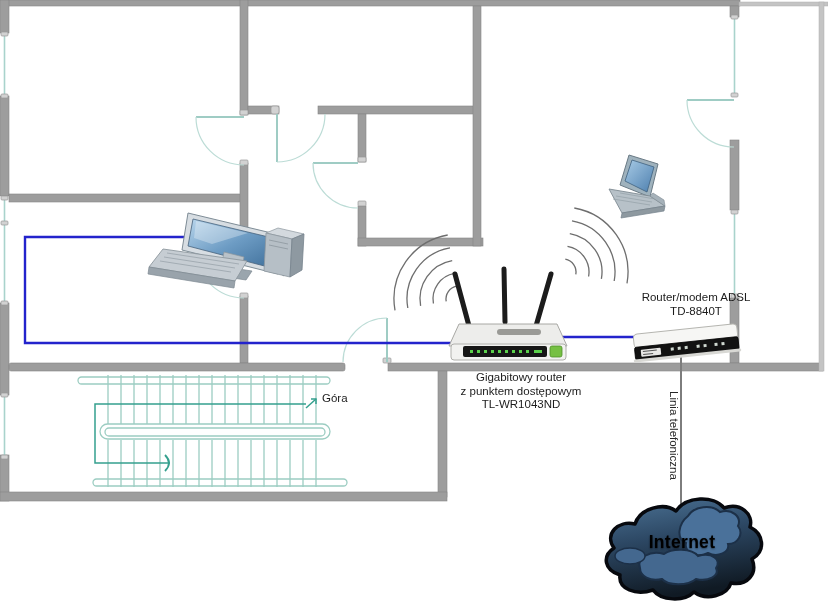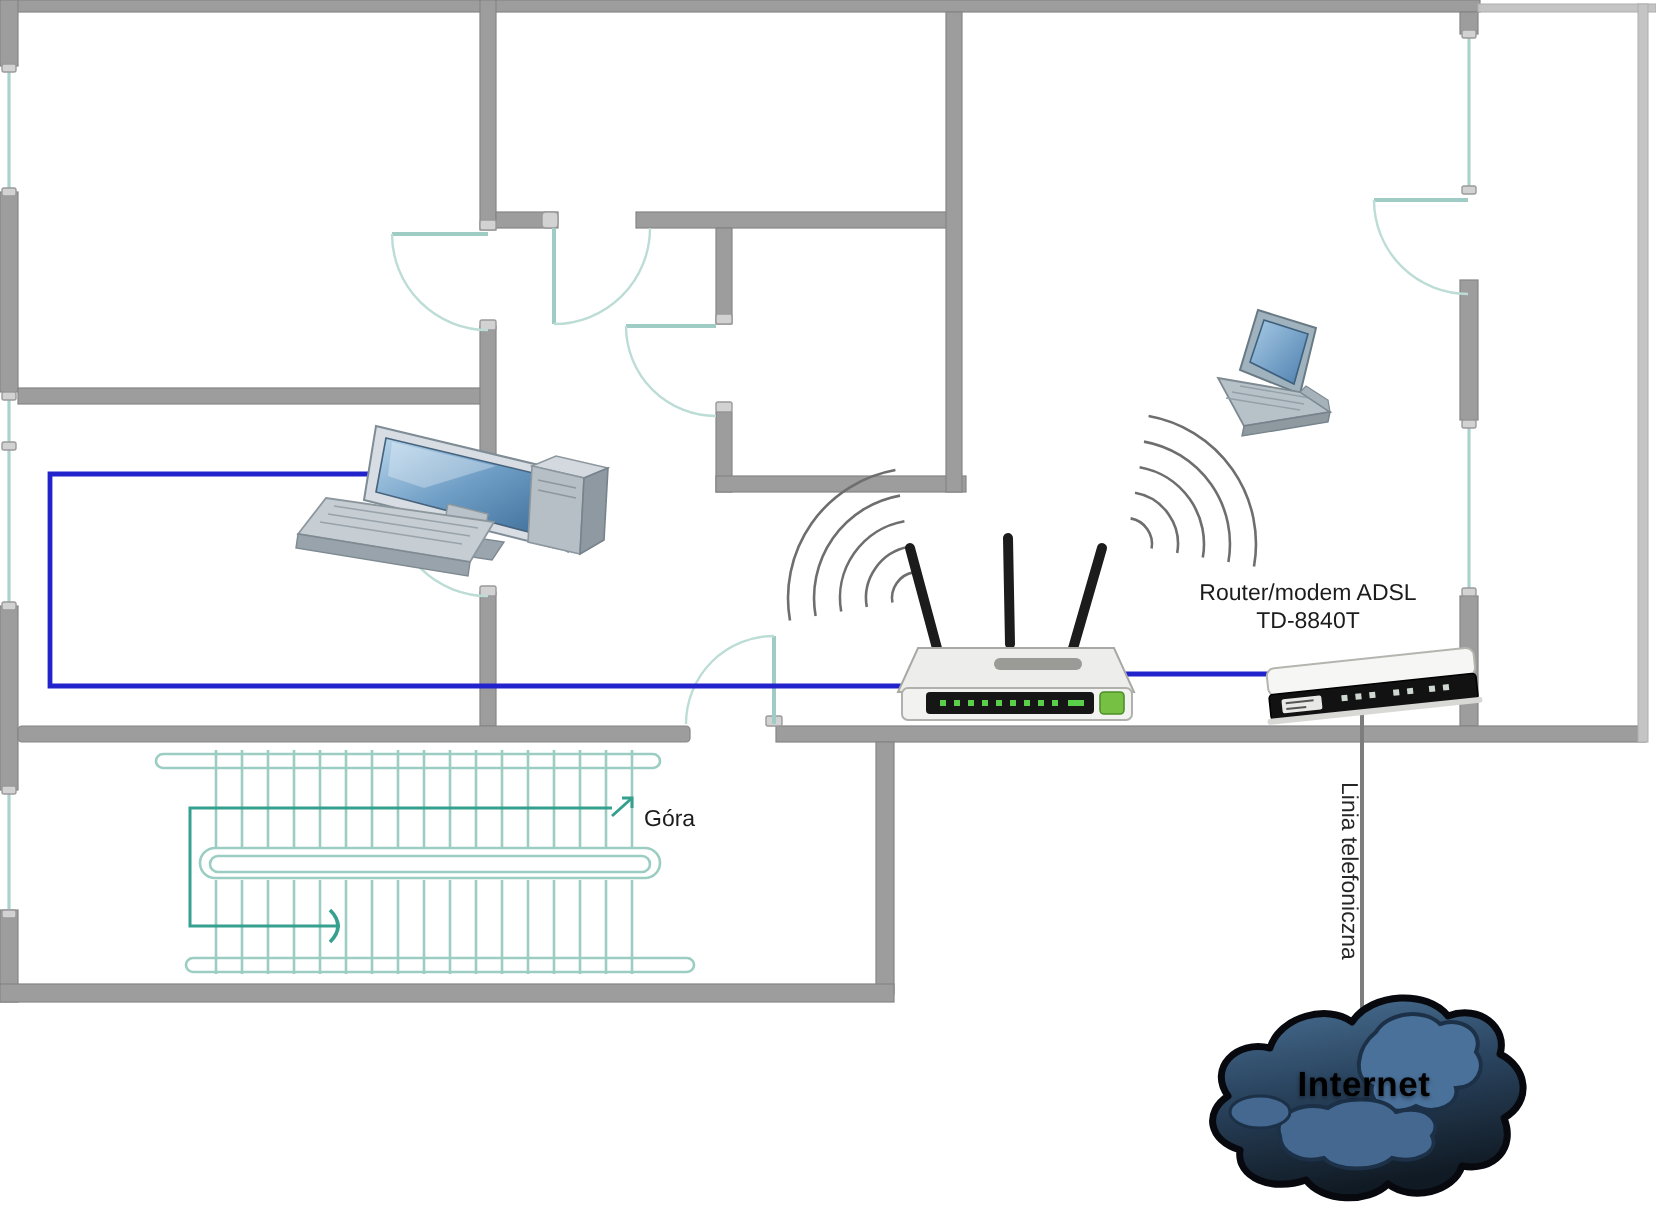--- a/index.html
+++ b/index.html
@@ -3,22 +3,22 @@
 <meta charset="utf-8">
 <style>
   html,body{margin:0;padding:0;background:#fff;}
   #stage{
     position:relative;width:828px;height:603px;background:#ffffff;overflow:hidden;
     font-family:"Liberation Sans", sans-serif;
   }
   #plan-svg{position:absolute;left:0;top:0;}
   .lbl{position:absolute;color:#1c1c1c;font-size:11.5px;line-height:13.5px;text-align:center;}
   .lbl-router{left:448px;top:371px;width:146px;}
-  .lbl-modem{left:591px;top:291px;width:126px;}
-  .lbl-gora{left:322px;top:404px;width:40px;text-align:left;font-size:11.5px;}
+  .lbl-modem{left:633px;top:291px;width:126px;}
+  .lbl-gora{left:322px;top:392px;width:40px;text-align:left;font-size:11.5px;}
   .lbl-linia{
     left:680px;top:391px;width:96px;text-align:left;white-space:nowrap;
     transform:rotate(90deg);transform-origin:0 0;font-size:11.5px;color:#262626;
   }
   .lbl-internet{
     left:630px;top:536px;width:104px;text-align:center;
     color:#000000;font-size:17.5px;font-weight:bold;letter-spacing:.3px;
     text-shadow:0 1px 2px rgba(0,0,0,.45);
   }
 </style>
@@ -228,20 +228,25 @@
   </g>
 
   <g>
     <path d="M614,548 C604,534 618,520 635,524 C640,508 664,502 676,511 C686,496 714,495 724,508 C740,502 754,514 750,527 C764,534 766,551 752,559 C758,574 747,586 731,583 C727,596 706,601 694,592 C684,602 661,601 653,590 C636,596 618,589 620,575 C604,570 602,556 614,548 Z" fill="url(#cloudGrad)" stroke="#07090e" stroke-width="3.5" stroke-linejoin="round"></path>
     <path d="M688,516 C694,506 712,504 720,512 C732,508 742,517 738,526 C744,534 738,544 728,544 C730,552 718,558 708,553 C696,559 684,552 686,543 C676,539 678,524 688,516 Z" fill="#4a719a" stroke="#1c3048" stroke-width="2"></path>
     <path d="M640,568 C636,558 650,550 664,554 C672,548 692,548 698,556 C712,552 722,560 716,568 C720,576 708,582 696,579 C688,586 668,586 662,579 C650,582 640,576 640,568 Z" fill="#44688f" stroke="#1c3048" stroke-width="2"></path>
     <ellipse cx="630" cy="556" rx="15" ry="8" fill="#44688f" stroke="#1c3048" stroke-width="1.5"></ellipse>
   </g>
 </svg>
 
+  <div class="lbl lbl-router">
+    <div>Gigabitowy router</div>
+    <div>z punktem dostępowym</div>
+    <div>TL-WR1043ND</div>
+  </div>
 
   <div class="lbl lbl-modem">
     <div>Router/modem ADSL</div>
     <div>TD-8840T</div>
   </div>
 
   <div class="lbl lbl-gora">Góra</div>
 
   <div class="lbl lbl-linia">Linia telefoniczna</div>
 

